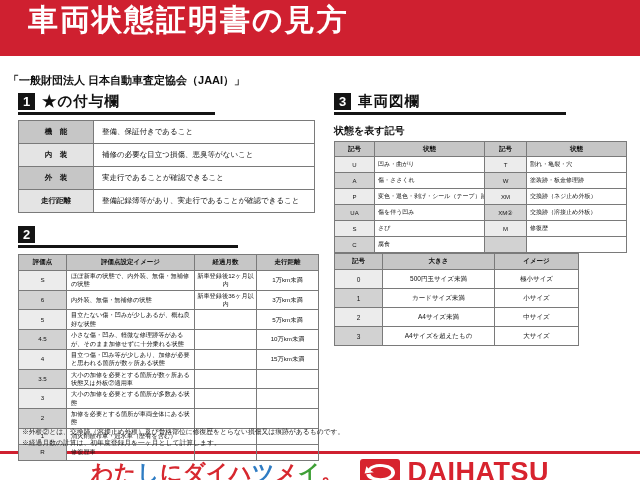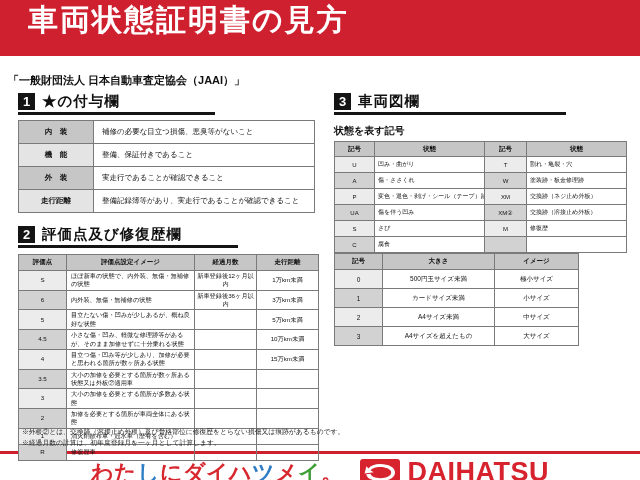--- a/index.html
+++ b/index.html
@@ -77,41 +77,40 @@
 
     <div class="sec-header">
       <span class="sec-num">1</span>
       <span class="sec-title">★の付与欄</span>
     </div>
     <div class="sec-underline u1"></div>
 
     <table class="t1">
       <tbody>
         <tr>
+          <th>機　能</th>
+          <td>整備、保証付きであること</td>
+        </tr>
+        <tr>
           <th>内　装</th>
           <td>補修の必要な目立つ損傷、悪臭等がないこと</td>
         </tr>
         <tr>
-          <th>機　能</th>
-          <td>整備、保証付きであること</td>
-        </tr>
-        <tr>
           <th>外　装</th>
           <td>実走行であることが確認できること</td>
         </tr>
         <tr>
           <th>走行距離</th>
           <td>整備記録簿等があり、実走行であることが確認できること</td>
         </tr>
       </tbody>
     </table>
 
     <div class="sec-header mt12">
       <span class="sec-num">2</span>
-      <span class="sec-title">評価点及び修復歴欄</span>
     </div>
     <div class="sec-underline u2"></div>
 
     <table class="t2">
       <colgroup>
           <col style="width:48px">
           <col style="width:128px">
           <col style="width:62px">
           <col style="width:62px">
         </colgroup>

